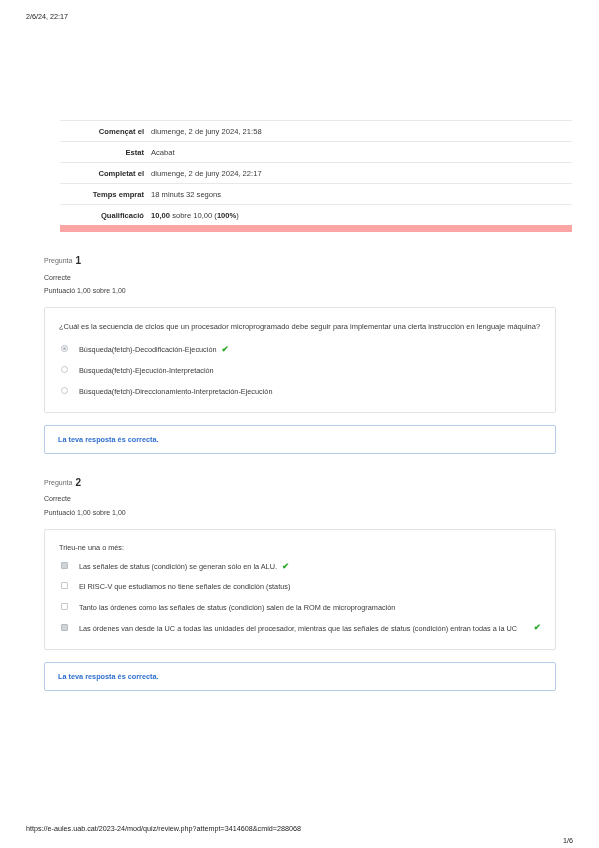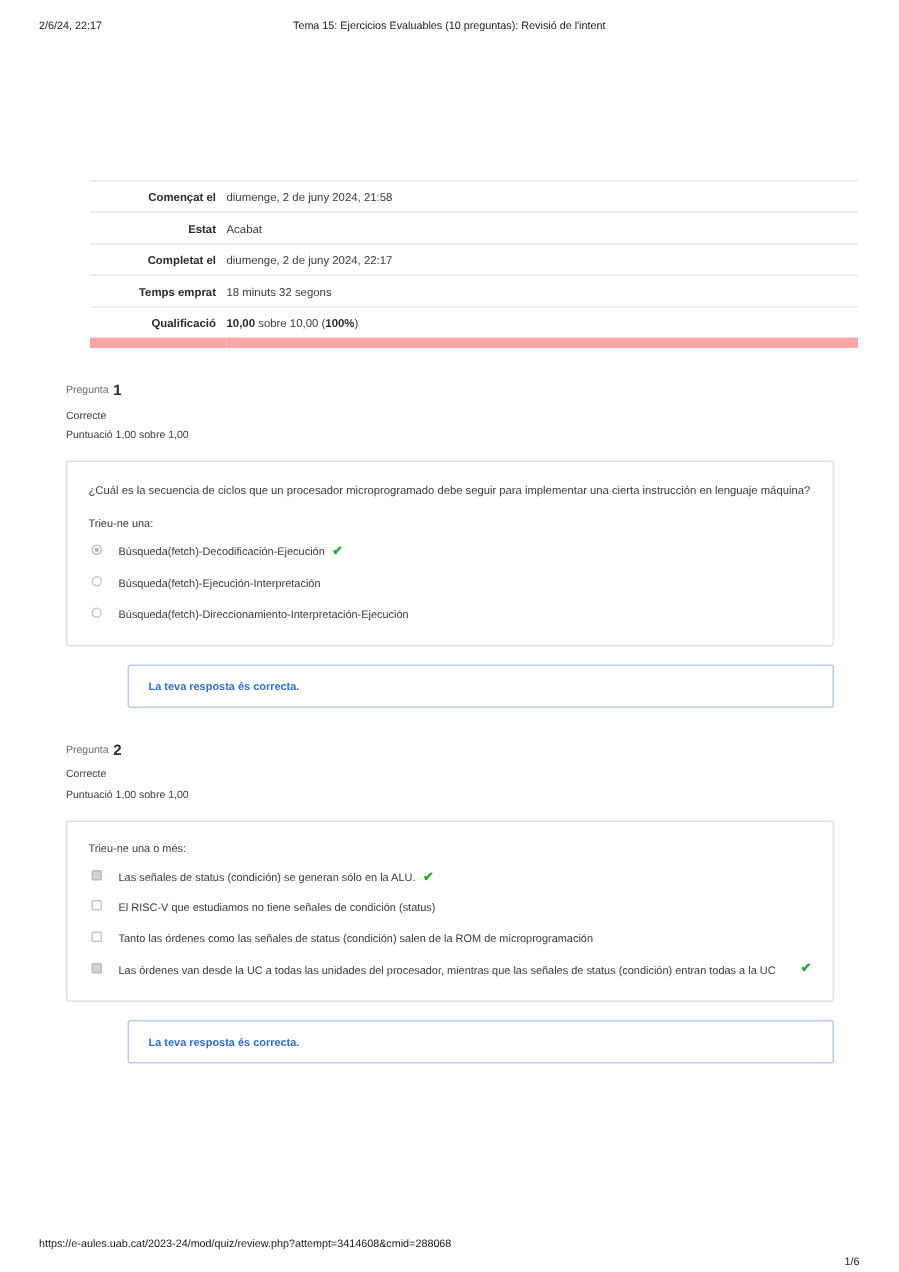--- a/index.html
+++ b/index.html
@@ -215,31 +215,29 @@
 
   .feedback {
     margin-top: 12px;
     border: 1px solid #b8ccea;
     border-radius: 2px;
     padding: 9px 13px;
     font-size: 7.3px;
     font-weight: bold;
     color: #2f6fd0;
     background: #fff;
-    margin-left: 41px;
   }
 </style>
 </head>
 <body>
 
 <div class="page">
 
   <div class="print-header">
     <span class="ph-date">2/6/24, 22:17</span>
-    <span class="ph-title">Tema 15: Ejercicios Evaluables (10 preguntas): Revisió de l'intent</span>
   </div>
 
   <div class="content">
 
     <table class="summary">
       <tbody>
         <tr>
           <th>Començat el</th>
           <td>diumenge, 2 de juny 2024, 21:58</td>
         </tr>
@@ -264,21 +262,20 @@
 
     <div class="question">
       <div class="q-info">
         <div class="q-no-line"><span>Pregunta</span><span class="q-num">1</span></div>
         <div class="q-state">Correcte</div>
         <div class="q-marks">Puntuació 1,00 sobre 1,00</div>
       </div>
 
       <div class="q-body">
         <p class="q-text">¿Cuál es la secuencia de ciclos que un procesador microprogramado debe seguir para implementar una cierta instrucción en lenguaje máquina?</p>
-        <p class="q-prompt">Trieu-ne una:</p>
         <ul class="answers">
           <li>
             <span class="ctl radio on"></span>
             <span class="ans-text">Búsqueda(fetch)-Decodificación-Ejecución</span><span class="tick">✔</span>
           </li>
           <li>
             <span class="ctl radio"></span>
             <span class="ans-text">Búsqueda(fetch)-Ejecución-Interpretación</span>
           </li>
           <li>

